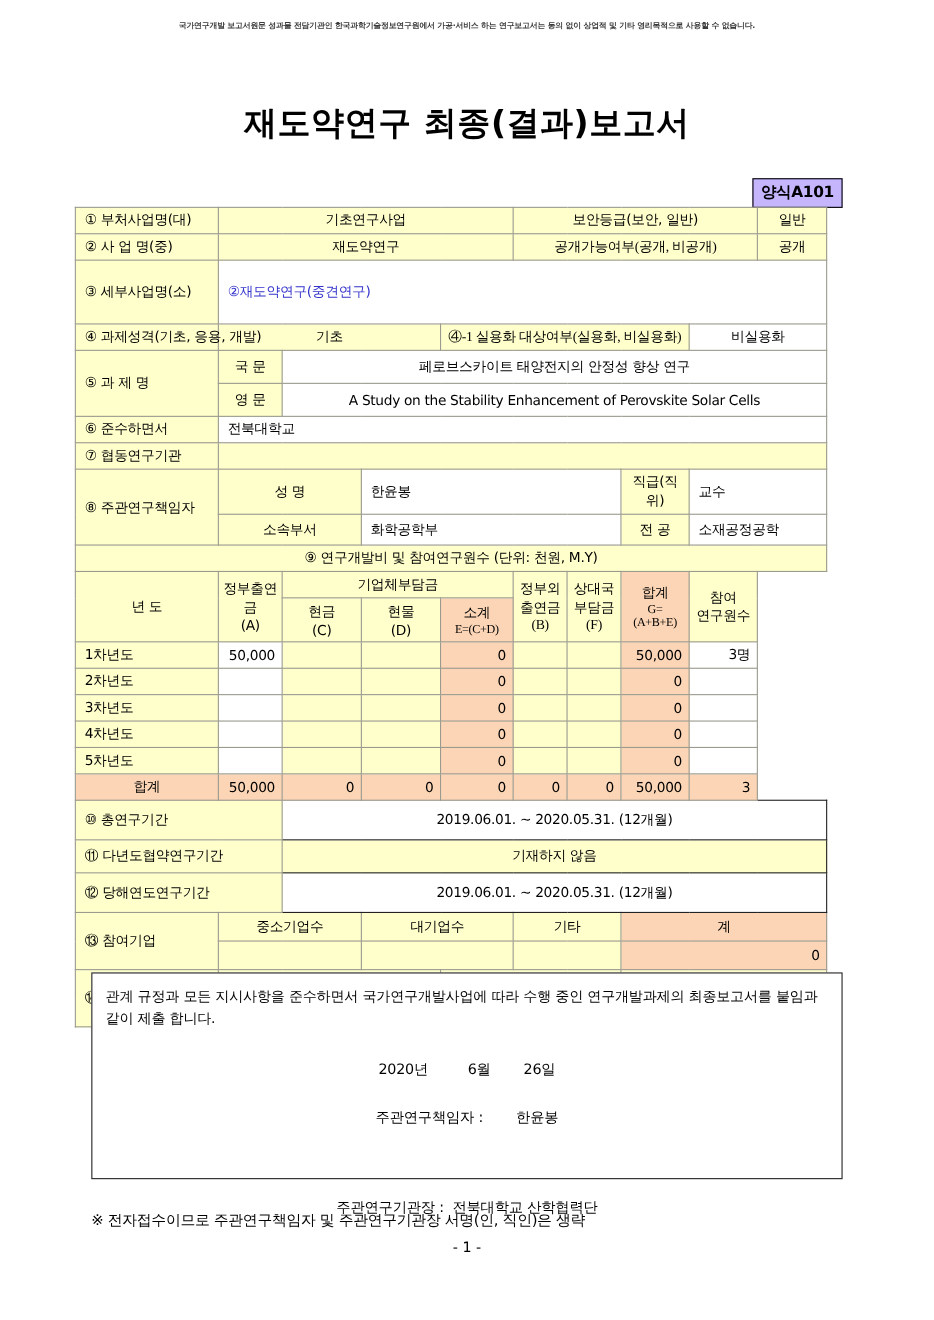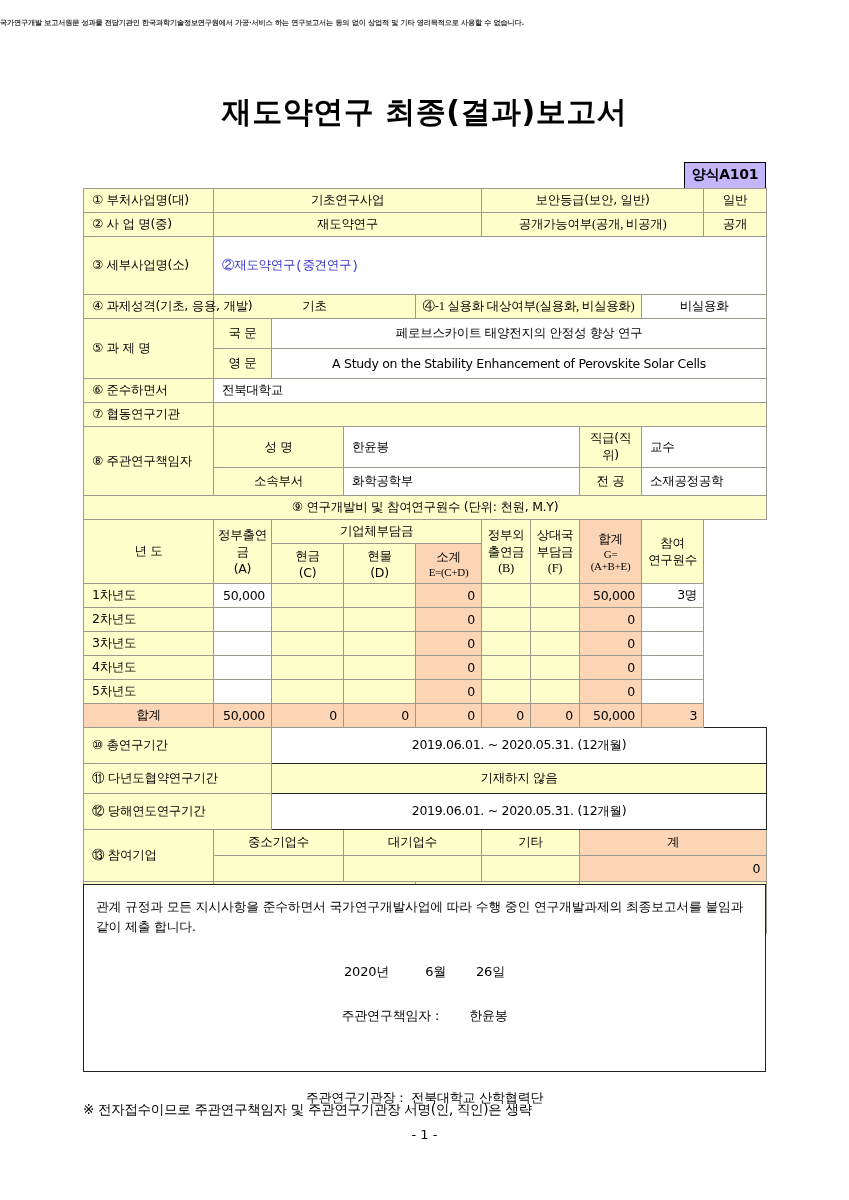--- a/index.html
+++ b/index.html
@@ -21,20 +21,21 @@
     height: 1200px;
     box-sizing: border-box;
   }
 
   
   .top-notice {
     position: absolute;
     top: 18px;
     left: 0;
     width: 849px;
+    text-align: center;
     font-size: 7.2px;
     line-height: 1.3;
     letter-spacing: -0.2px;
     color: #3a3a3a;
     font-weight: 700;
     white-space: nowrap;
   }
 
   
   .doc-title {
@@ -66,21 +67,21 @@
     font-size: 14px;
     font-weight: 700;
     padding: 3px 0 4px 0;
     letter-spacing: -0.3px;
   }
 
   
   table.main {
     position: absolute;
     top: 188px;
-    left: 83px;
+    left: 68px;
     width: 683px;
     border-collapse: collapse;
     table-layout: fixed;
   }
   table.main td {
     border: 1px solid #9a9a8e;
     background: #ffffcc;
     font-size: 12.5px;
     padding: 3px 4px;
     vertical-align: middle;
@@ -90,21 +91,21 @@
     box-sizing: border-box;
   }
   .lbl {
     text-align: left !important;
     padding-left: 8px !important;
     white-space: nowrap;
   }
   .white { background: #ffffff !important; }
   .peach { background: #fbd5b5 !important; }
   .num   { text-align: right !important; padding-right: 6px !important; }
-  .blue  { color: #3333cc; font-family: Liberation Mono, monospace; }
+  .blue  { color: #3333cc; }
   .thick-outer { border: 1.6px solid #222 !important; }
   .small { font-size: 11px; font-family: Liberation Serif, serif; }
   .eng { font-size: 12px; letter-spacing: 0px; }
 
   
   .sp { letter-spacing: 1.6px; }
 
   
   .decl-box {
     position: absolute;

